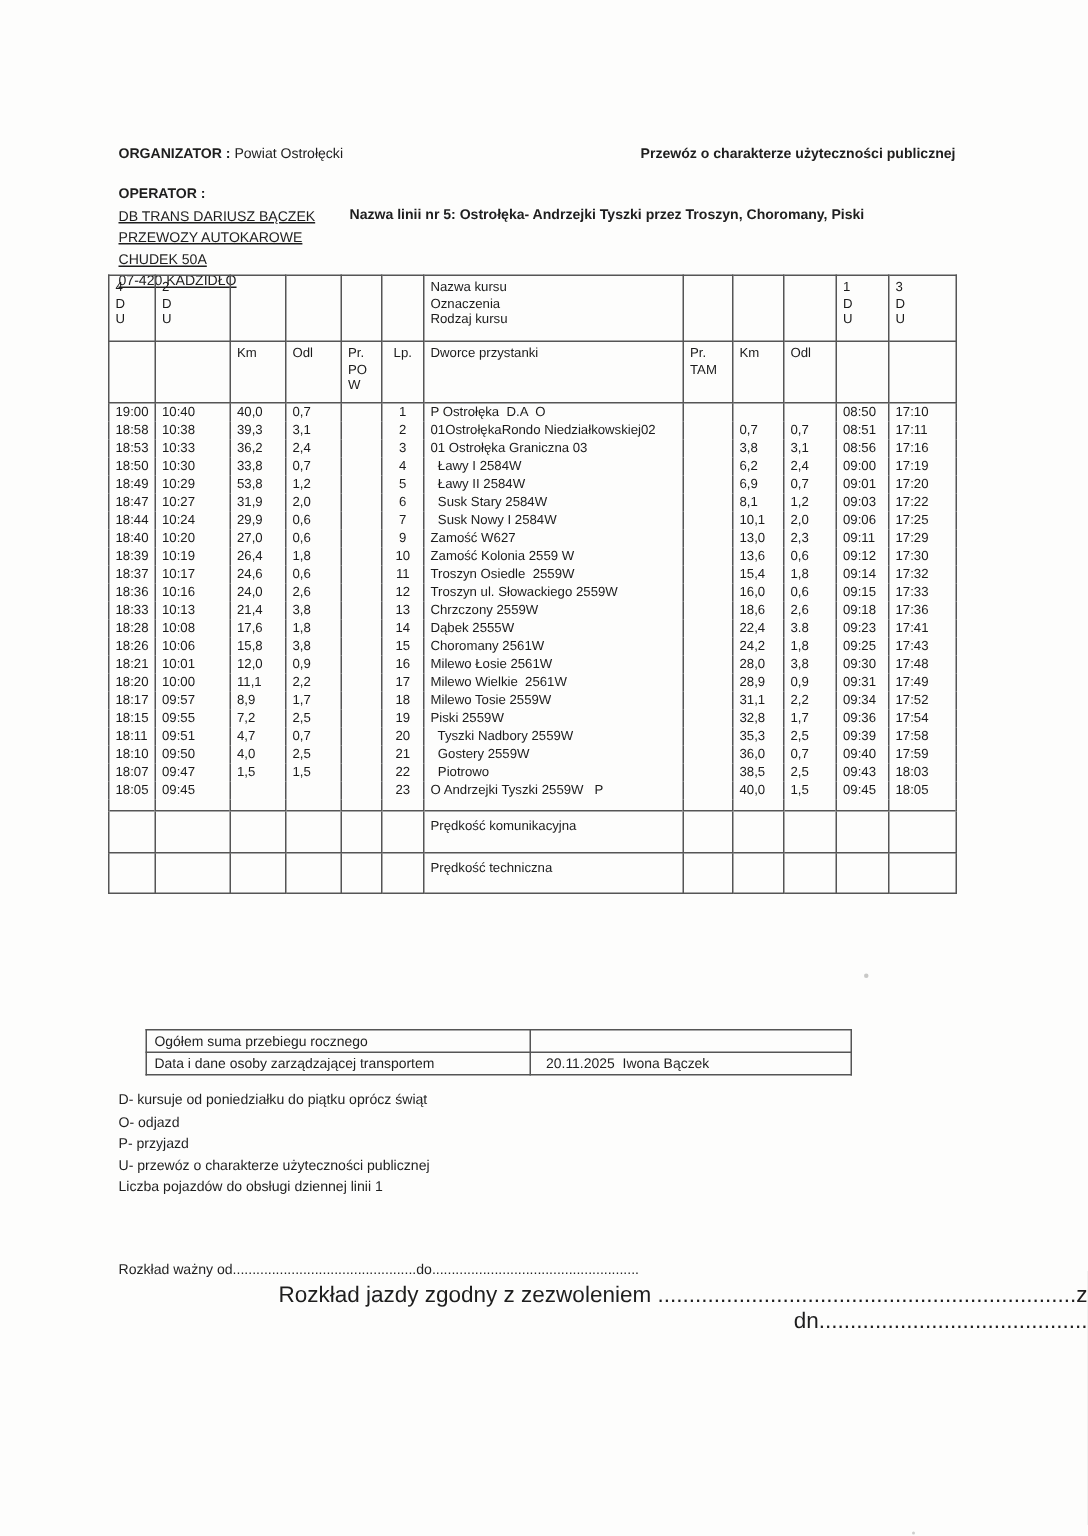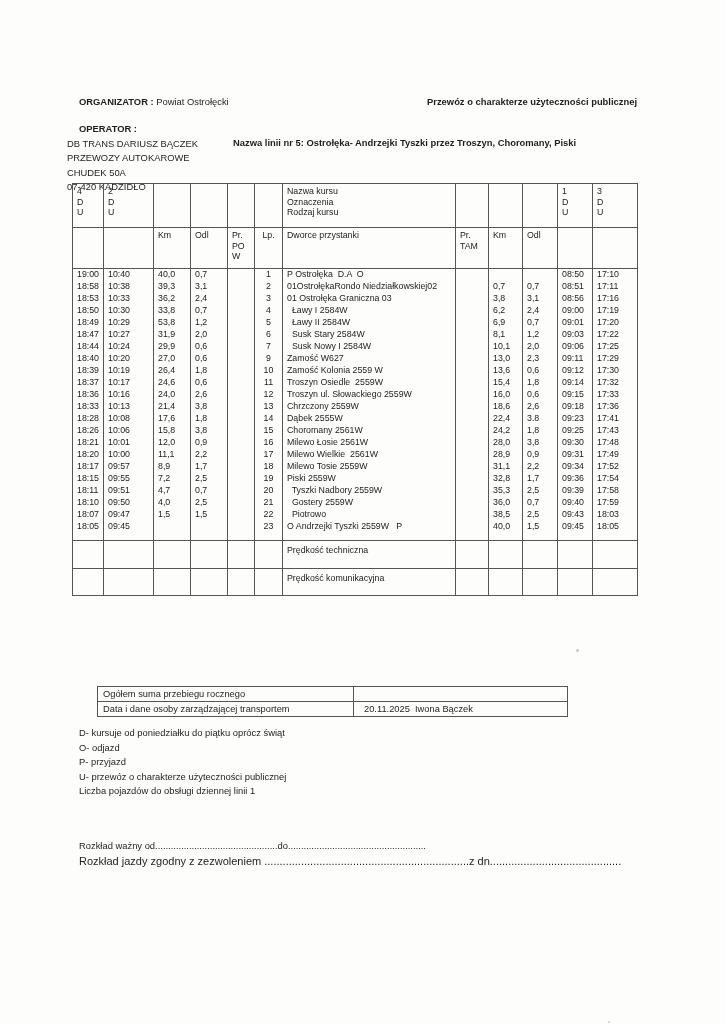--- a/index.html
+++ b/index.html
@@ -7,21 +7,21 @@
     position:relative;width:725px;height:1024px;background:#fdfdfc;
     font-family:"Liberation Sans",sans-serif;color:#1e1e1e;overflow:hidden;
     margin:0 auto;
   }
   .b{font-weight:bold;}
   .abs{position:absolute;margin-top:20px;}
   
   .org{left:79px;top:76px;font-size:9.4px;}
   .pub{right:88px;top:76px;font-size:9.4px;font-weight:bold;}
   .oplabel{left:79px;top:103px;font-size:9.4px;font-weight:bold;}
-  .oplines{left:67px;top:117px;font-size:9.4px;line-height:14.4px;}
+  .oplines{left:79px;top:117px;font-size:9.4px;line-height:14.4px;text-decoration:underline;}
   .linename{left:233px;top:117px;font-size:9.4px;font-weight:bold;}
   
   table{border-collapse:collapse;table-layout:fixed;}
   .tt{position:absolute;left:72px;top:183px;width:565px;border:1.2px solid #4c4c4c;}
   .tt td{
     box-sizing:border-box;border-left:1px solid #555;border-right:1px solid #555;
     font-size:8.8px;line-height:11.9px;padding:0 0 0 4px;overflow:hidden;
     white-space:pre;vertical-align:top;color:#1b1b1b;
   }
   .tt thead td{border:1px solid #555;white-space:pre-line;line-height:10.6px;padding-top:2px;}
@@ -34,21 +34,21 @@
   
   .sum{position:absolute;left:97px;top:686px;width:470px;border:1.2px solid #4c4c4c;}
   .sum td{
     box-sizing:border-box;border:1px solid #555;height:15px;font-size:9.3px;
     padding:0 0 0 5px;vertical-align:middle;white-space:pre;overflow:hidden;
   }
   .sum td.c1{padding-left:10px;}
   
   .legend{left:79px;top:706px;font-size:9.4px;line-height:14.6px;}
   .v1{left:79px;top:820px;font-size:9.4px;}
-  .v2{left:79px;top:835px;font-size:11px;}
+  .v2{left:79px;top:835px;font-size:15px;text-align:right;}
   .speck{left:576px;top:629px;width:3px;height:3px;border-radius:50%;background:#c9c9c7;}
   .speck2{left:608px;top:1001px;width:2px;height:2px;border-radius:50%;background:#cfcfcd;}
 </style>
 </head>
 <body>
 
 <div class="sheet">
 
   <div class="abs org"><span class="b">ORGANIZATOR : </span><span>Powiat Ostrołęcki</span></div>
 
@@ -450,35 +450,35 @@
         </tr>
     </tbody>
     <tbody class="speed">
         <tr>
           <td class="c0"></td>
           <td class="c1"></td>
           <td class="c2"></td>
           <td class="c3"></td>
           <td class="c4"></td>
           <td class="c5"></td>
-          <td class="c6">Prędkość techniczna</td>
+          <td class="c6">Prędkość komunikacyjna</td>
           <td class="c7"></td>
           <td class="c8"></td>
           <td class="c9"></td>
           <td class="c10"></td>
           <td class="c11"></td>
         </tr>
         <tr>
           <td class="c0"></td>
           <td class="c1"></td>
           <td class="c2"></td>
           <td class="c3"></td>
           <td class="c4"></td>
           <td class="c5"></td>
-          <td class="c6">Prędkość komunikacyjna</td>
+          <td class="c6">Prędkość techniczna</td>
           <td class="c7"></td>
           <td class="c8"></td>
           <td class="c9"></td>
           <td class="c10"></td>
           <td class="c11"></td>
         </tr>
       </tbody>
   </table>
 
   <table class="sum">

